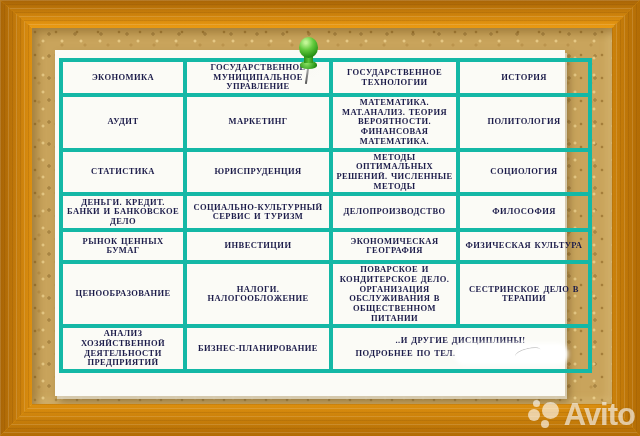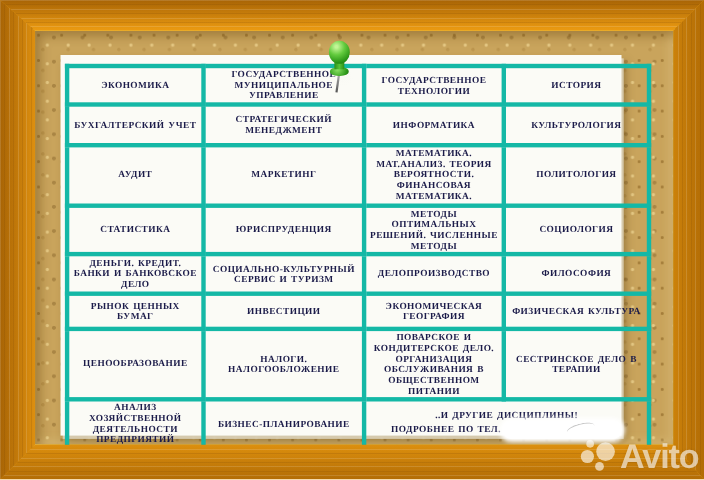--- a/index.html
+++ b/index.html
@@ -90,26 +90,20 @@
 
   <div class="paper">
     <table class="disc">
       <tbody>
           <tr class="r0">
         <td class="c0">ЭКОНОМИКА</td>
         <td class="c1">ГОСУДАРСТВЕННОЕ МУНИЦИПАЛЬНОЕ УПРАВЛЕНИЕ</td>
         <td class="c2">ГОСУДАРСТВЕННОЕ ТЕХНОЛОГИИ</td>
         <td class="c3">ИСТОРИЯ</td>
       </tr>
-      <tr class="r1">
-        <td>БУХГАЛТЕРСКИЙ УЧЕТ</td>
-        <td>СТРАТЕГИЧЕСКИЙ МЕНЕДЖМЕНТ</td>
-        <td>ИНФОРМАТИКА</td>
-        <td>КУЛЬТУРОЛОГИЯ</td>
-      </tr>
       <tr class="r2">
         <td>АУДИТ</td>
         <td>МАРКЕТИНГ</td>
         <td>МАТЕМАТИКА. МАТ.АНАЛИЗ. ТЕОРИЯ ВЕРОЯТНОСТИ. ФИНАНСОВАЯ МАТЕМАТИКА.</td>
         <td>ПОЛИТОЛОГИЯ</td>
       </tr>
       <tr class="r3">
         <td>СТАТИСТИКА</td>
         <td>ЮРИСПРУДЕНЦИЯ</td>
         <td>МЕТОДЫ ОПТИМАЛЬНЫХ РЕШЕНИЙ. ЧИСЛЕННЫЕ МЕТОДЫ</td>

